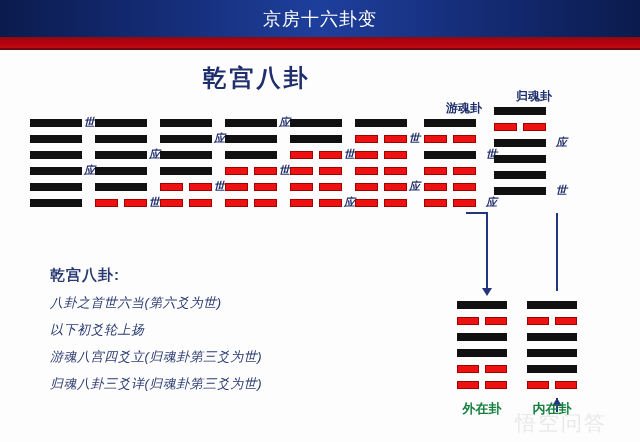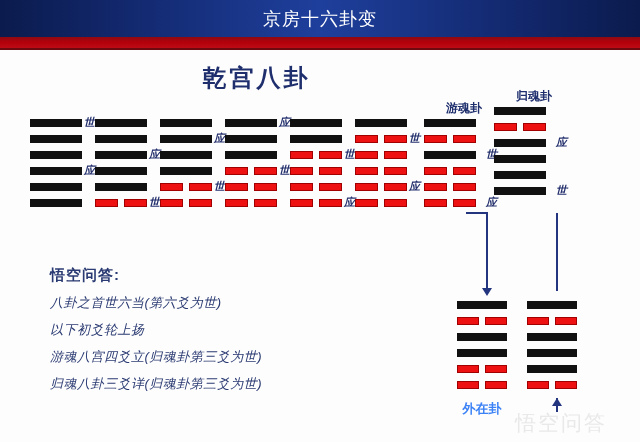--- a/index.html
+++ b/index.html
@@ -55,21 +55,21 @@
     line-height:14px;white-space:nowrap;
   }
   .mark.far{left:62px;}
   
   .bottomhex{position:absolute;width:50px;}
   .bottomhex .bar.yang{width:50px;}
   .bottomhex .yin-r{left:28px;width:22px;}
   .bottomhex .yin-l{width:22px;}
   .bottomhex .blabel{
     position:absolute;left:-8px;width:66px;text-align:center;
-    top:100px;color:#3b82f6;font-size:13px;font-weight:bold;white-space:nowrap;
+    top:100px;color:#15803d;font-size:13px;font-weight:bold;white-space:nowrap;
   }
   
   .verse{position:absolute;left:50px;top:266px;width:300px;color:#2a3a72;}
   .verse-title{font-size:15px;font-weight:bold;margin-bottom:9px;letter-spacing:1px;}
   .verse-line{font-size:13px;margin-bottom:9px;letter-spacing:0.5px;white-space:nowrap;font-style:italic;}
   
   .conn{position:absolute;background:#23357f;}
   .arrowhead{position:absolute;width:0;height:0;}
   .arrow-down{border-left:5px solid transparent;border-right:5px solid transparent;border-top:8px solid #23357f;}
   .arrow-up{border-left:5px solid transparent;border-right:5px solid transparent;border-bottom:8px solid #23357f;}
@@ -285,21 +285,21 @@
         <div class="bar yang"></div>
       </div>
       <div class="line-row">
         <div class="bar yang"></div>
         <span class="mark far">世</span>
       </div>
     </div>
   </div>
 
 <div class="verse">
-  <div class="verse-title">悟空问答:</div>
+  <div class="verse-title">乾宫八卦:</div>
   <div class="verse-line">八卦之首世六当(第六爻为世)</div>
   <div class="verse-line">以下初爻轮上扬</div>
   <div class="verse-line">游魂八宫四爻立(归魂卦第三爻为世)</div>
   <div class="verse-line">归魂八卦三爻详(归魂卦第三爻为世)</div>
 </div>
 
 <div class="conn" style="left:486px;top:212px;width:2px;height:78px;"></div>
 <div class="conn" style="left:466px;top:212px;width:22px;height:2px;"></div>
 <div class="arrowhead arrow-down" style="left:482px;top:288px;"></div>
 
@@ -345,15 +345,16 @@
     <div class="line-row">
       <div class="bar yang"></div>
     </div>
     <div class="line-row">
       <div class="bar yang"></div>
     </div>
     <div class="line-row">
       <div class="bar yin-l"></div>
       <div class="bar yin-r"></div>
     </div>
+    <div class="blabel">内在卦</div>
   </div>
 
 <div class="watermark">悟空问答</div>
 
 </body></html>

